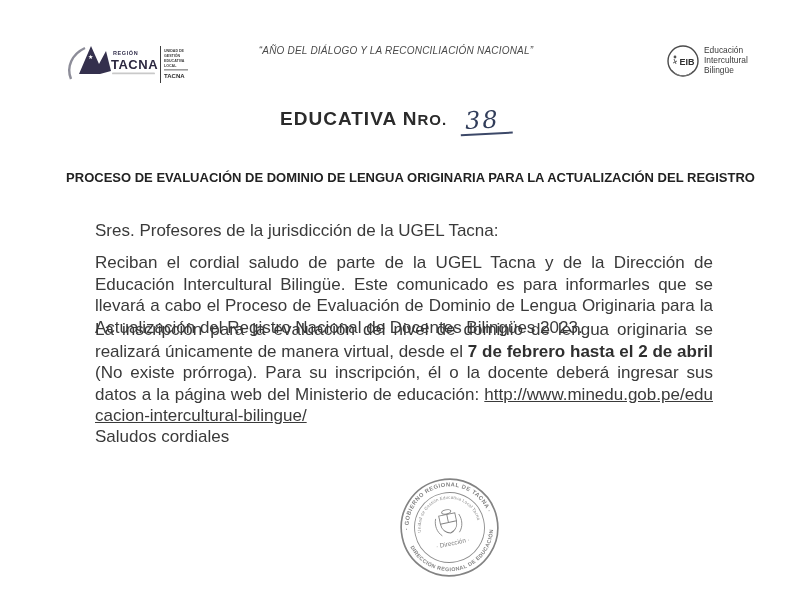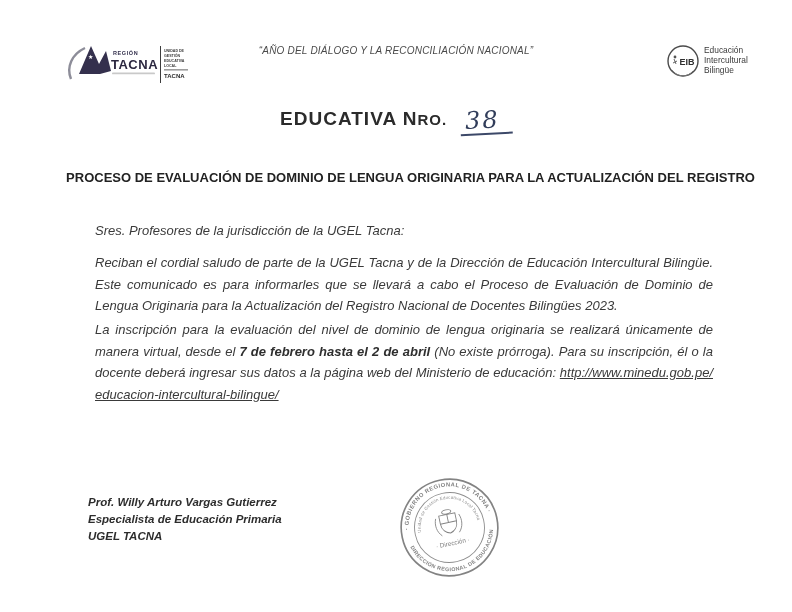--- a/index.html
+++ b/index.html
@@ -28,21 +28,21 @@
     border-bottom:2px solid #3c4868; padding:0 12px 1px 5px; margin-left:7px;
     transform:rotate(-3deg) translateY(3px); line-height:.95; letter-spacing:2px;
   }
   
   .subject {
     position:absolute; left:0; right:0; top:168px; text-align:center;
     font-weight:bold; font-size:13px; color:#222222; line-height:20px;margin-left:29px;
   }
   .subject div { white-space:nowrap; }
   
-  .bodytext { position:absolute; left:95px; width:618px; font-size:13px; line-height:21.5px; color:#3a3a3a;font-style:italic; }
+  .bodytext { position:absolute; left:95px; width:618px; font-size:17px; line-height:21.5px; color:#3a3a3a; }
   .salutation { top:220px; }
   .para1 { top:252px; text-align:justify; }
   .para2 { top:319px; text-align:justify; }
   .closing { top:426px; }
   .para2 b { color:#2f2f2f; }
   .doc-link { color:#3a3a3a; text-decoration:underline; word-break:break-all; }
   
   .signature {
     position:absolute; left:88px; top:494px; font-weight:bold; font-style:italic;
     font-size:11.5px; line-height:17px; color:#2d2d2d;
@@ -95,26 +95,22 @@
   <div class="subject">
     <div>PROCESO DE EVALUACIÓN DE DOMINIO DE LENGUA ORIGINARIA PARA LA ACTUALIZACIÓN DEL REGISTRO</div>
   </div>
 
   <div class="bodytext salutation">Sres. Profesores de la jurisdicción de la UGEL Tacna:</div>
 
   <p class="bodytext para1">Reciban el cordial saludo de parte de la UGEL Tacna y de la Dirección de Educación Intercultural Bilingüe. Este comunicado es para informarles que se llevará a cabo el Proceso de Evaluación de Dominio de Lengua Originaria para la Actualización del Registro Nacional de Docentes Bilingües 2023.</p>
 
   <p class="bodytext para2"><span>La inscripción para la evaluación del nivel de dominio de lengua originaria se realizará únicamente de manera virtual, desde el </span><b>7 de febrero hasta el 2 de abril</b><span> (No existe prórroga). Para su inscripción, él o la docente deberá ingresar sus datos a la página web del Ministerio de educación: </span><a class="doc-link">http://www.minedu.gob.pe/educacion-intercultural-bilingue/</a></p>
 
+  <div class="bodytext closing">Saludos cordiales</div>
 
-  <div class="signature">
-    <div>Prof. Willy Arturo Vargas Gutierrez</div>
-    <div>Especialista de Educación Primaria</div>
-    <div>UGEL TACNA</div>
-  </div>
 
   <svg class="stamp" viewBox="0 0 110 110">
     <defs>
       <path id="arcTop" d="M 15,55 A 40,40 0 0 1 95,55"></path>
       <path id="arcInner" d="M 27,55 A 28,28 0 0 1 83,55"></path>
       <path id="arcBottom" d="M 12.5,55 A 42.5,42.5 0 0 0 97.5,55"></path>
     </defs>
     <circle cx="55" cy="55" r="47" stroke="#6e6e6e" stroke-width="1.6" fill="none"></circle>
     <circle cx="55" cy="55" r="34" stroke="#7a7a7a" stroke-width="0.9" fill="none"></circle>
     <text font-size="5.6" font-weight="bold" fill="#6b6b6b" letter-spacing="0.5">

